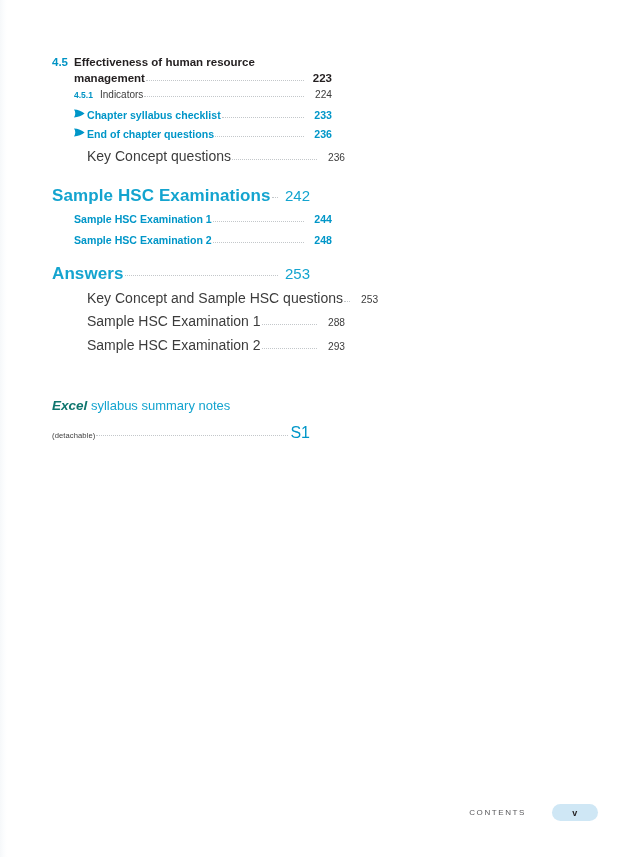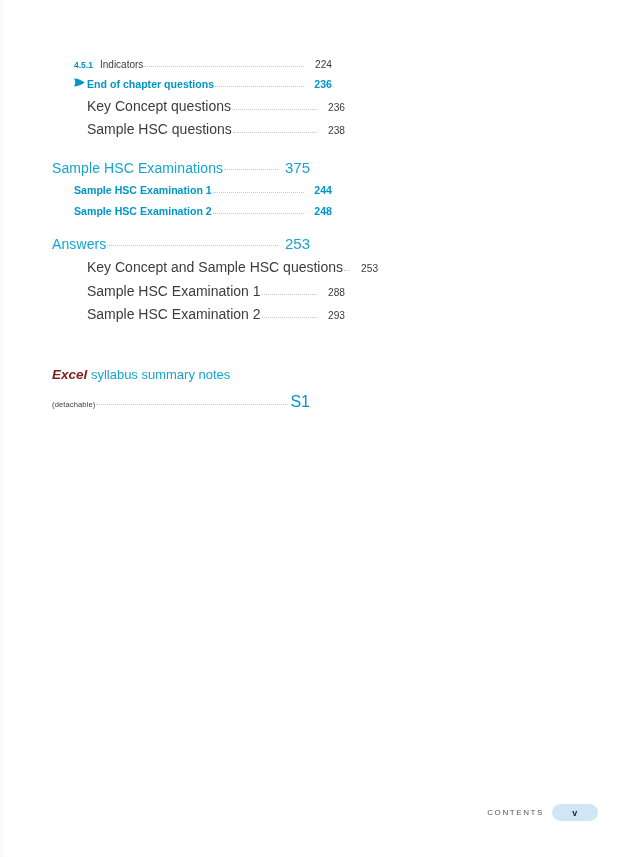--- a/index.html
+++ b/index.html
@@ -164,23 +164,23 @@
   }
 
   
   .block-gap { height: 24px; }
   .block-gap-sm { height: 20px; }
 
   .entry-section {
     padding-left: 0px;
   }
   .entry-section-title {
-    font-size: 14px;
+    font-size: 17px;
     color: #14a4cf;
-    font-weight: normal;
+    font-weight: bold;
     letter-spacing: 0.1px;
   }
   .pageno-section {
     font-size: 15px;
     color: #14a4cf;
     font-weight: normal;
     min-width: 30px;
   }
   .entry-section .leader { transform: translateY(-3px); }
 
@@ -205,21 +205,21 @@
   .excel-block { margin-top: 26px; }
   .excel-title {
     font-size: 13px;
     color: #14a4cf;
     line-height: 1.2;
   }
   .excel-title .excel-word {
     font-weight: bold;
     font-style: italic;
     font-size: 13.5px;
-    color: #7f1d1d;
+    color: #0f766e;
   }
   .entry-detach {
     margin-top: 3px;
   }
   .detach-label {
     font-size: 7.6px;
     color: #3c3c3c;
     letter-spacing: 0.1px;
   }
   .pageno-s1 {
@@ -231,21 +231,21 @@
   }
   .entry-detach .leader { transform: translateY(-2px); }
 
   
   .footer {
     position: absolute;
     right: 42px;
     bottom: 36px;
     display: flex;
     align-items: center;
-    gap: 8px;
+    gap: 26px;
   }
   .footer-label {
     font-size: 8px;
     letter-spacing: 1.6px;
     color: #58585b;
     font-weight: normal;
   }
   .folio-pill {
     width: 46px;
     height: 17px;
@@ -263,31 +263,56 @@
   }
 </style>
 </head>
 <body>
 
 <div class="page">
   <div class="page-edge-left"></div>
 
   <div class="toc">
 
+    <div class="entry-main">
+      <div class="main-line1">
+        <span class="num-45">4.5</span>
+        <span class="entry-main-title">Effectiveness of human resource</span>
+      </div>
+      <div class="main-line2 row">
+        <span class="label-wrap">
+          <span class="entry-main-title">management</span>
+        </span>
+        <span class="leader"></span>
+        <span class="pageno pageno-main">223</span>
+      </div>
+    </div>
 
     <div class="row entry-sub">
       <span class="label-wrap">
         <span class="num-451">4.5.1</span>
         <span class="entry-sub-title">Indicators</span>
       </span>
       <span class="leader"></span>
       <span class="pageno pageno-sub">224</span>
     </div>
 
 
+    <div class="row entry-arrow">
+      <span class="label-wrap">
+        <span class="arrow-icon">
+          <svg width="11" height="9" viewBox="0 0 11 9">
+              <path d="M0 0.6 C4 0.6 8 2.4 10.6 4.5 C8 6.6 4 8.4 0 8.4 C1.7 6.3 1.7 2.7 0 0.6 Z" fill="#0096c8"></path>
+            </svg>
+        </span>
+        <span class="entry-arrow-title">Chapter syllabus checklist</span>
+      </span>
+      <span class="leader"></span>
+      <span class="pageno pageno-arrow">233</span>
+    </div>
 
 
     <div class="row entry-arrow">
       <span class="label-wrap">
         <span class="arrow-icon">
           <svg width="11" height="9" viewBox="0 0 11 9">
               <path d="M0 0.6 C4 0.6 8 2.4 10.6 4.5 C8 6.6 4 8.4 0 8.4 C1.7 6.3 1.7 2.7 0 0.6 Z" fill="#0096c8"></path>
             </svg>
         </span>
         <span class="entry-arrow-title">End of chapter questions</span>
@@ -297,36 +322,29 @@
     </div>
 
     <div class="row entry-plain">
       <span class="label-wrap">
         <span class="entry-plain-title">Key Concept questions</span>
       </span>
       <span class="leader"></span>
       <span class="pageno pageno-plain">236</span>
     </div>
 
-    <div class="row entry-plain">
-      <span class="label-wrap">
-        <span class="entry-plain-title">Sample HSC questions</span>
-      </span>
-      <span class="leader"></span>
-      <span class="pageno pageno-plain">238</span>
-    </div>
 
     <div class="block-gap"></div>
 
     <div class="row entry-section">
       <span class="label-wrap">
         <span class="entry-section-title">Sample HSC Examinations</span>
       </span>
       <span class="leader"></span>
-      <span class="pageno pageno-section">375</span>
+      <span class="pageno pageno-section">242</span>
     </div>
 
     <div class="row entry-teal-sub">
       <span class="label-wrap">
         <span class="entry-teal-sub-title">Sample HSC Examination 1</span>
       </span>
       <span class="leader"></span>
       <span class="pageno pageno-teal-sub">244</span>
     </div>
 

